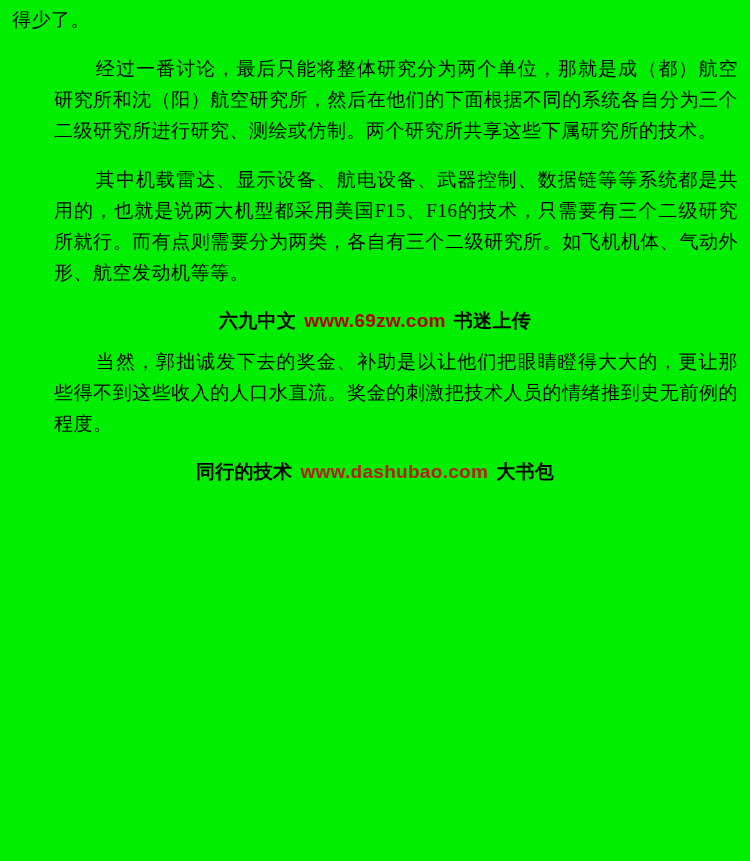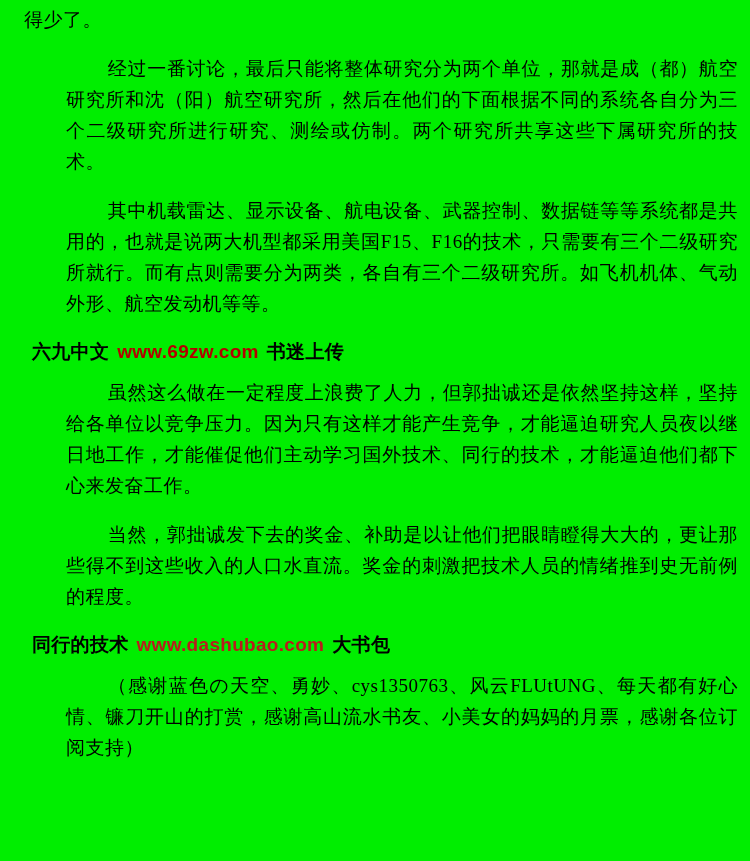--- a/index.html
+++ b/index.html
@@ -12,46 +12,47 @@
     background: #00EE00;
     font-family: "Liberation Serif", "DejaVu Serif", serif;
     color: #000000;
     overflow: hidden;
   }
   .page {
     position: relative;
     width: 750px;
     height: 619px;
     box-sizing: border-box;
-    padding: 4px 12px 0 24px;
+    padding: 4px 12px 0 12px;
   }
   p.para {
     margin: 0 0 18px 0;
     font-size: 19px;
     line-height: 31px;
     letter-spacing: 0.5px;
     text-align: justify;
     text-justify: inter-ideograph;
     color: #000;
   }
   p.indent {
     text-indent: 2.2em;
     margin-left: 42px;
   }
   p.cont {
     text-indent: 0;
   }
   .ad-line {
-    margin: 0 0 10px 8px;
+    margin: 0 0 10px 0;
     font-size: 19px;
     line-height: 30px;
     font-family: "Liberation Sans", "DejaVu Sans", sans-serif;
     font-weight: bold;
     letter-spacing: 0.3px;
     white-space: nowrap;
+    text-align: center;
   }
   .ad-line .site {
     color: #B40000;
   }
   .ad-line .label {
     color: #000000;
   }
   .ad-line.second .site {
     color: #b91c1c;
   }
@@ -65,24 +66,22 @@
   <p class="para cont">得少了。</p>
 
   <p class="para indent">经过一番讨论，最后只能将整体研究分为两个单位，那就是成（都）航空研究所和沈（阳）航空研究所，然后在他们的下面根据不同的系统各自分为三个二级研究所进行研究、测绘或仿制。两个研究所共享这些下属研究所的技术。</p>
 
   <p class="para indent">其中机载雷达、显示设备、航电设备、武器控制、数据链等等系统都是共用的，也就是说两大机型都采用美国F15、F16的技术，只需要有三个二级研究所就行。而有点则需要分为两类，各自有三个二级研究所。如飞机机体、气动外形、航空发动机等等。</p>
 
   <div class="ad-line first">
     <span class="label">六九中文</span><span class="sp"></span><span class="site">www.69zw.com</span><span class="sp"></span><span class="label">书迷上传</span>
   </div>
 
-  <p class="para indent">虽然这么做在一定程度上浪费了人力，但郭拙诚还是依然坚持这样，坚持给各单位以竞争压力。因为只有这样才能产生竞争，才能逼迫研究人员夜以继日地工作，才能催促他们主动学习国外技术、同行的技术，才能逼迫他们都下心来发奋工作。</p>
 
   <p class="para indent">当然，郭拙诚发下去的奖金、补助是以让他们把眼睛瞪得大大的，更让那些得不到这些收入的人口水直流。奖金的刺激把技术人员的情绪推到史无前例的程度。</p>
 
   <div class="ad-line second">
     <span class="label">同行的技术</span><span class="sp"></span><span class="site">www.dashubao.com</span><span class="sp"></span><span class="label">大书包</span>
   </div>
 
 
-  <p class="para indent">（感谢蓝色の天空、勇妙、cys1350763、风云FLUtUNG、每天都有好心情、镰刀开山的打赏，感谢高山流水书友、小美女的妈妈的月票，感谢各位订阅支持）</p>
 
 </div>
 
 </body></html>

